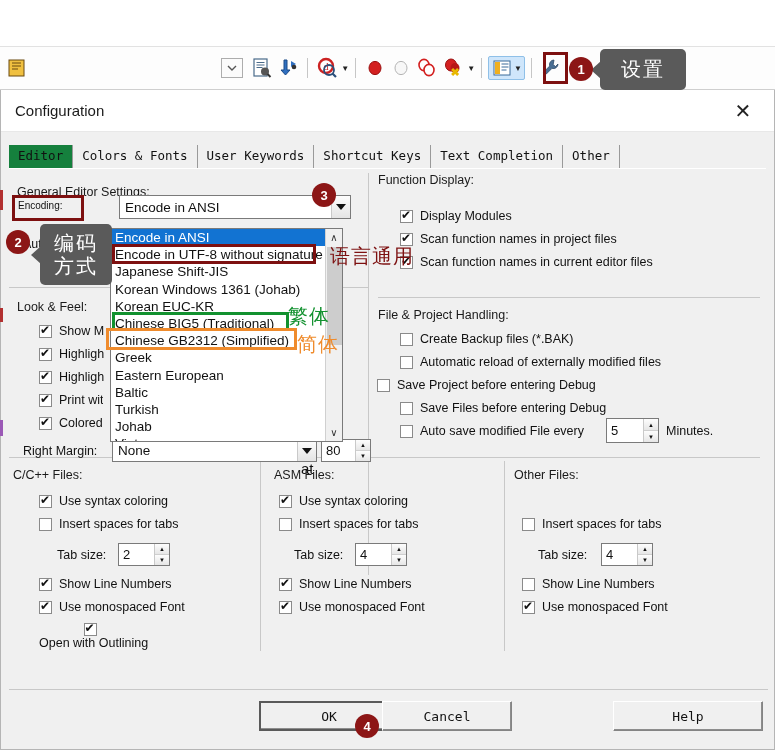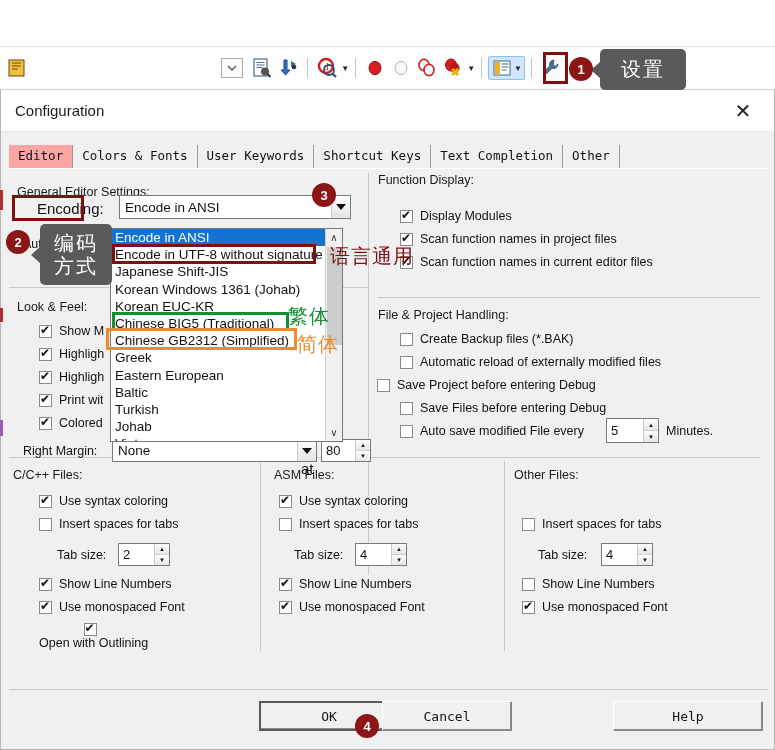--- a/index.html
+++ b/index.html
@@ -51,21 +51,21 @@
 
   
   .tabstrip {
     height: 28px; margin: 8px 0 0 8px; display:flex; align-items:flex-end;
     font-family:"DejaVu Sans Mono", monospace; font-size:12.5px;
   }
   .tab {
     padding: 3px 9px 5px 9px; border-right:1px solid #9a9a9a; color:#111;
     background:#f0f0f0; white-space:nowrap;
   }
-  .tab.active { background:#fca5a5; border-right:1px solid #9a9a9a; font-weight:normal; }
+  .tab.active { background:#15803d; border-right:1px solid #9a9a9a; font-weight:normal; }
 
   .tabpanel {
     position:absolute; left:8px; top:78px; right:8px; bottom:56px;
     border-top:1px solid #ffffff;
   }
 
   
   .vline { position:absolute; width:1px; background:#c8c8c8; }
   .hline { position:absolute; height:1px; background:#c8c8c8; }
 
@@ -279,21 +279,21 @@
     <div class="tabpanel">
 
       <div class="vline" style="left:359px; top:4px; height:402px;"></div>
       <div class="hline" style="left:0px; top:118px; width:359px;"></div>
       <div class="hline" style="left:0px; top:288px; width:751px;"></div>
       <div class="vline" style="left:251px; top:292px; height:190px;"></div>
       <div class="vline" style="left:495px; top:292px; height:190px;"></div>
       <div class="hline" style="left:369px; top:128px; width:382px;"></div>
 
       <div class="grp-title" style="left:8px; top:16px;">General Editor Settings:</div>
-      <div style="position:absolute; left:28px; top:31px; font-size:15px; color:#111;">Encoding:</div>
+      <div style="position:absolute; left:9px; top:31px; font-size:10px; color:#111;">Encoding:</div>
       <div class="combo" style="left:110px; top:26px; width:232px; height:24px;">
         <div class="val">Encode in ANSI</div>
         <div class="btn"></div>
       </div>
 
       <div style="position:absolute; left:14px; top:68px; font-size:12.5px; color:#111;">Auto Indent:</div>
 
       <div class="grp-title" style="left:8px; top:131px;">Look &amp; Feel:</div>
       <div class="cb-row" style="left:30px; top:155px;">
         <span class="cbox checked"></span>

